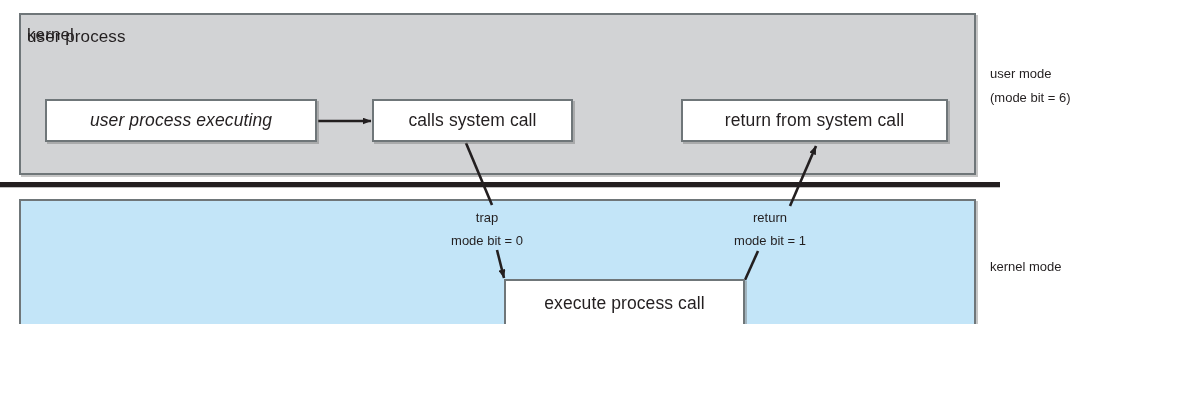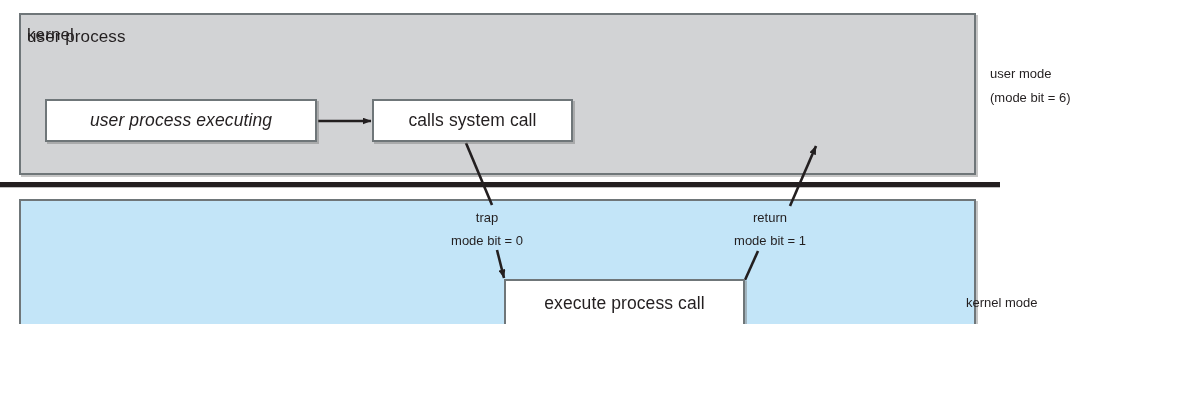--- a/index.html
+++ b/index.html
@@ -100,21 +100,21 @@
   #return-label { left: 670px; top: 206px; width: 200px; }
 
   
   .mode-legend {
     position: absolute;
     font-size: 13px;
     line-height: 24px;
     white-space: nowrap;
   }
   #user-mode-legend   { left: 990px; top: 62px; }
-  #kernel-mode-legend { left: 966px; top: 255px; margin-top: 36px; }
+  #kernel-mode-legend { left: 990px; top: 255px; }
 
   
   #connectors {
     position: absolute;
     left: 0;
     top: 0;
     width: 1184px;
     height: 406px;
     pointer-events: none;
   }
@@ -147,20 +147,21 @@
 
     <line x1="745" y1="280" x2="758" y2="251" stroke="#231f20" stroke-width="2.6"></line>
 
     <line x1="790" y1="206" x2="816" y2="146" stroke="#231f20" stroke-width="2.6" marker-end="url(#arrowhead)"></line>
   </svg>
 
   <div class="node" id="node-user-process-executing">user process executing</div>
 
   <div class="node" id="node-calls-system-call">calls system call</div>
 
+  <div class="node" id="node-return-from-system-call">return from system call</div>
 
   <div class="node" id="node-execute-system-call">execute process call</div>
 
   <div class="transition-label" id="trap-label">
     <div>trap</div>
     <div>mode bit = 0</div>
   </div>
 
   <div class="transition-label" id="return-label">
     <div>return</div>

